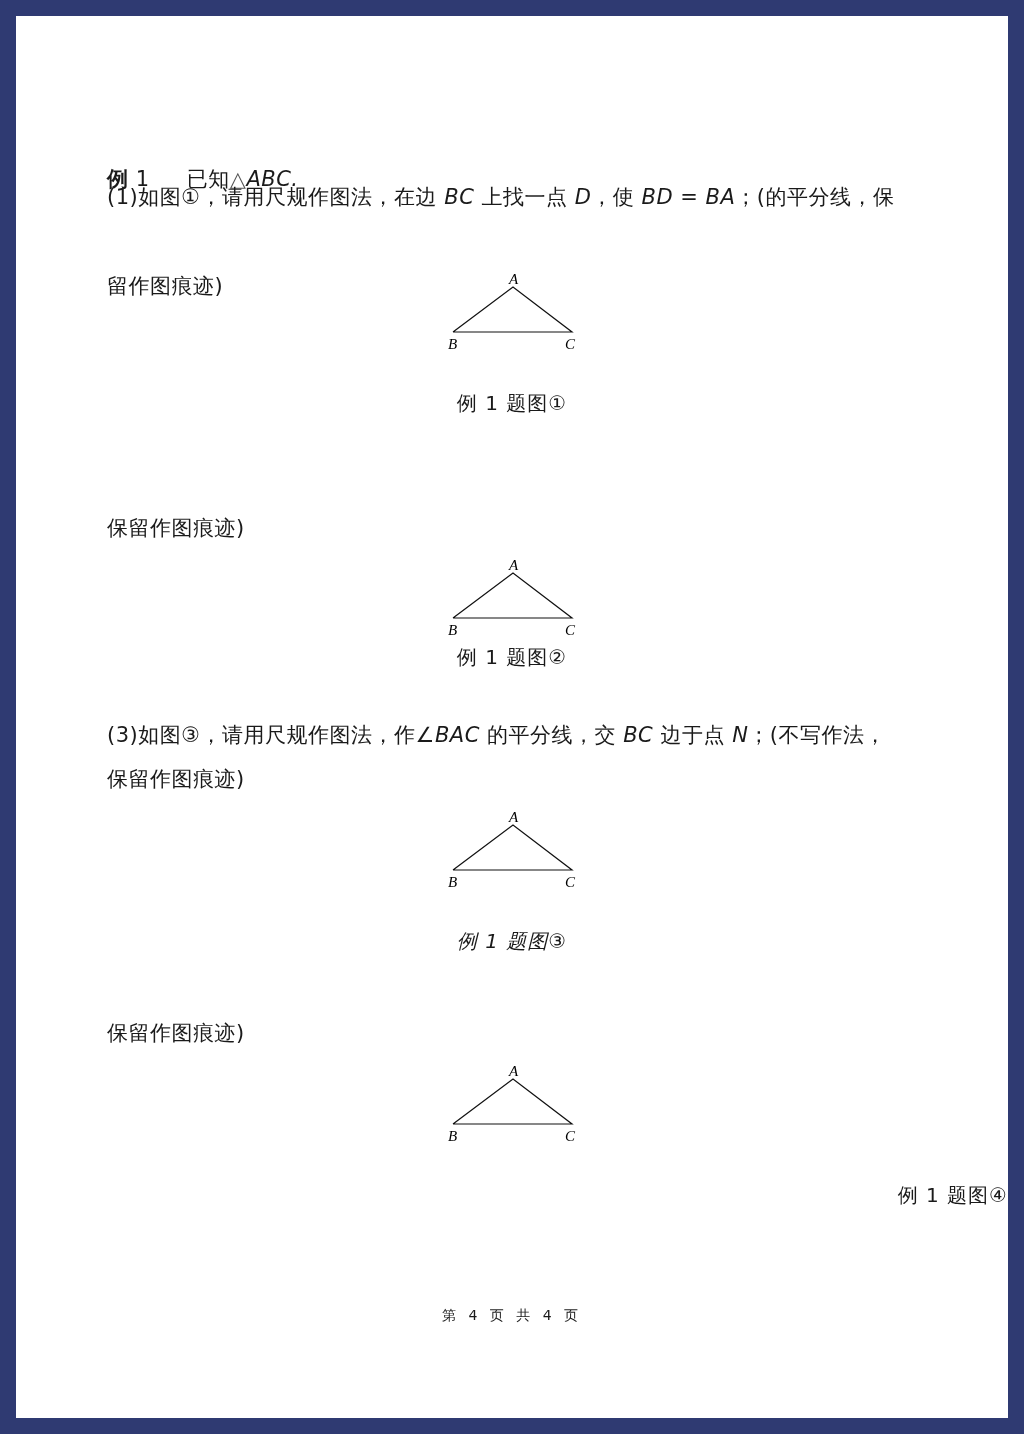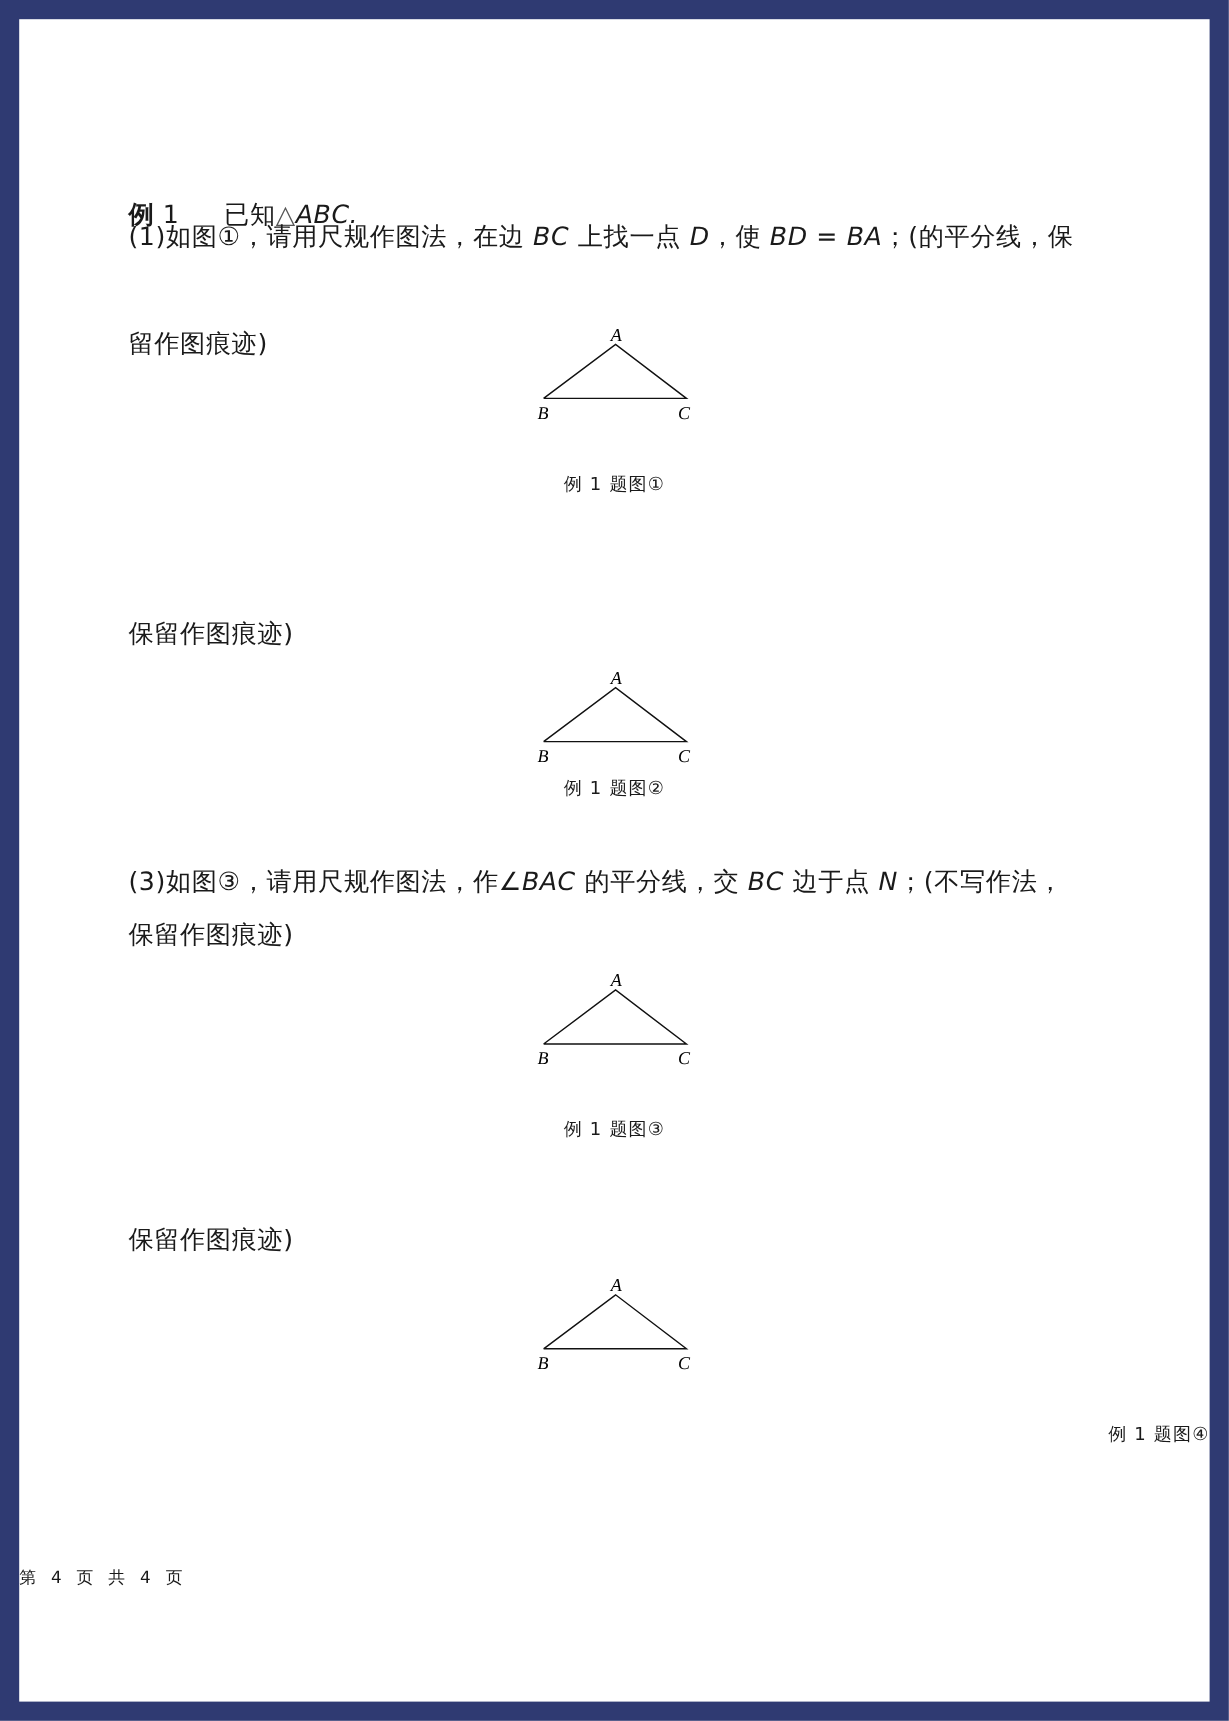--- a/index.html
+++ b/index.html
@@ -32,28 +32,29 @@
     position: absolute;
     left: 420px;
     width: 160px;
     height: 80px;
   }
   .fig svg { display: block; }
   .caption {
     position: absolute;
     left: 0; width: 992px;
     text-align: center;
-    font-size: 15px;
+    font-size: 20px;
     line-height: 28px;
     letter-spacing: 1px;
   }
   .footer {
     position: absolute;
     left: 0; width: 992px;
     top: 1289px;
+    text-align: center;
     font-size: 14px;
     line-height: 20px;
     letter-spacing: 4px;
   }
 </style>
 </head>
 <body>
 
 <div class="page">
 
@@ -96,21 +97,21 @@
   <div class="line" style="top:749px;">保留作图痕迹)</div>
 
   <div class="fig" style="top:794px;">
     <svg width="160" height="80" viewBox="0 0 160 80">
       <polyline points="17,60 77,15 136,60 17,60" fill="none" stroke="#111" stroke-width="1.2"></polyline>
       <text x="73" y="12" font-family="'Liberation Serif', serif" font-style="italic" font-size="15">A</text>
       <text x="12" y="77" font-family="'Liberation Serif', serif" font-style="italic" font-size="15">B</text>
       <text x="129" y="77" font-family="'Liberation Serif', serif" font-style="italic" font-size="15">C</text>
     </svg>
   </div>
-  <div class="caption" style="top:911px;">例 1 题图③</div>
+  <div class="caption" style="top:911px;font-style:italic;">例 1 题图③</div>
 
   <div class="line" style="top:1003px;">保留作图痕迹)</div>
 
   <div class="fig" style="top:1048px;">
     <svg width="160" height="80" viewBox="0 0 160 80">
       <polyline points="17,60 77,15 136,60 17,60" fill="none" stroke="#111" stroke-width="1.2"></polyline>
       <text x="73" y="12" font-family="'Liberation Serif', serif" font-style="italic" font-size="15">A</text>
       <text x="12" y="77" font-family="'Liberation Serif', serif" font-style="italic" font-size="15">B</text>
       <text x="129" y="77" font-family="'Liberation Serif', serif" font-style="italic" font-size="15">C</text>
     </svg>

